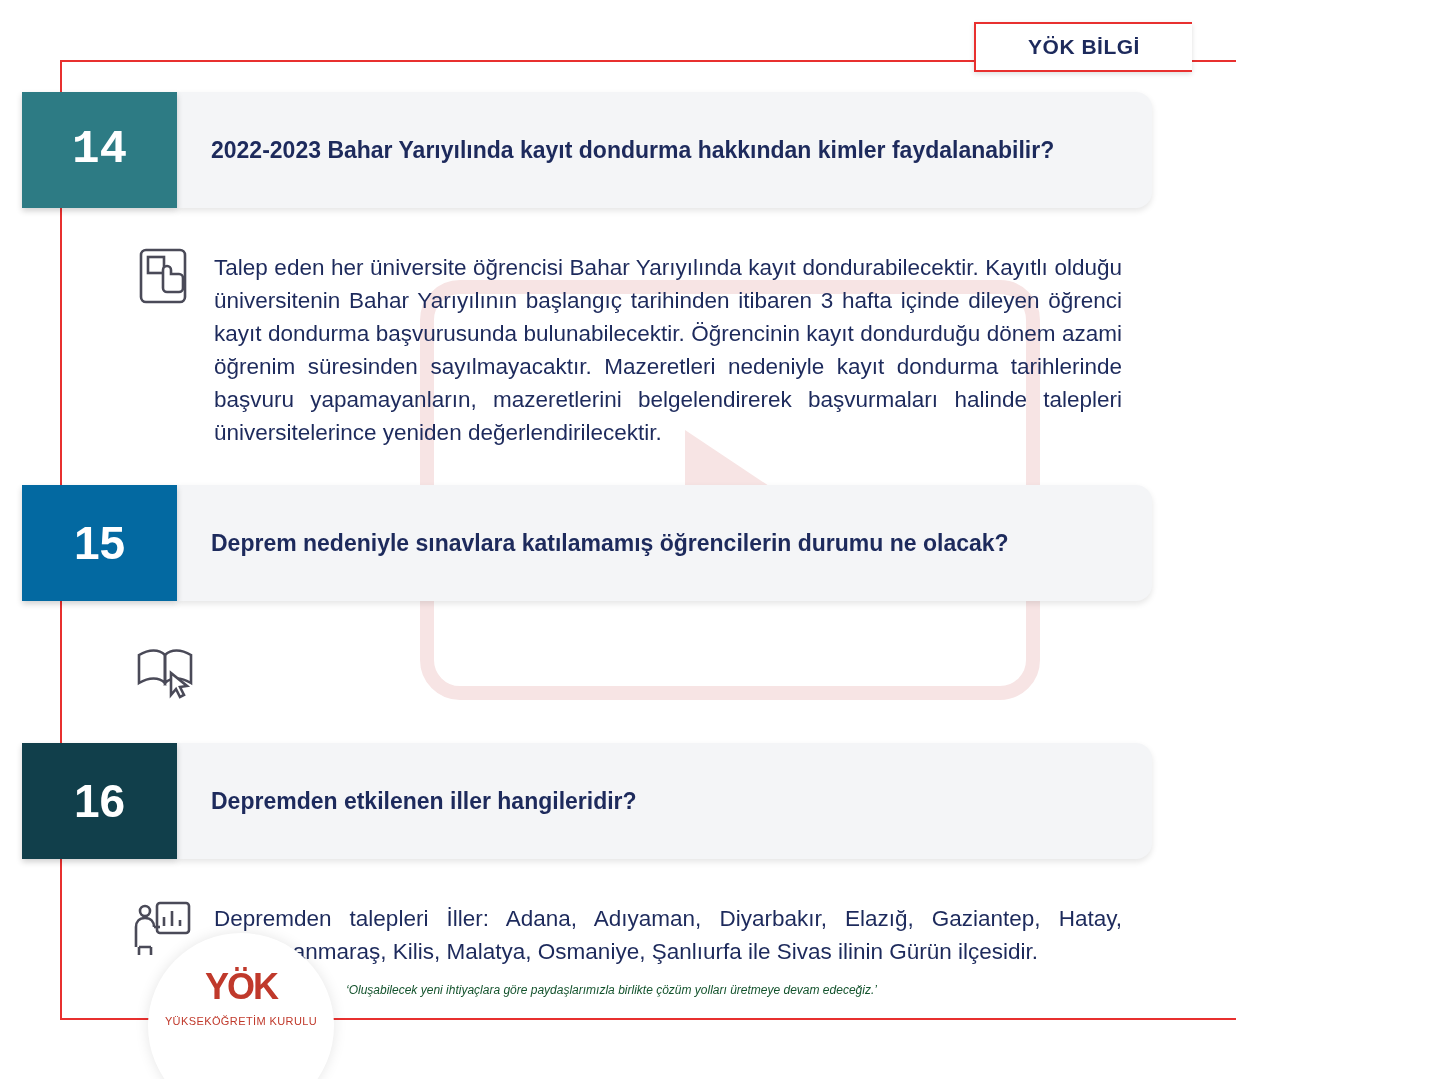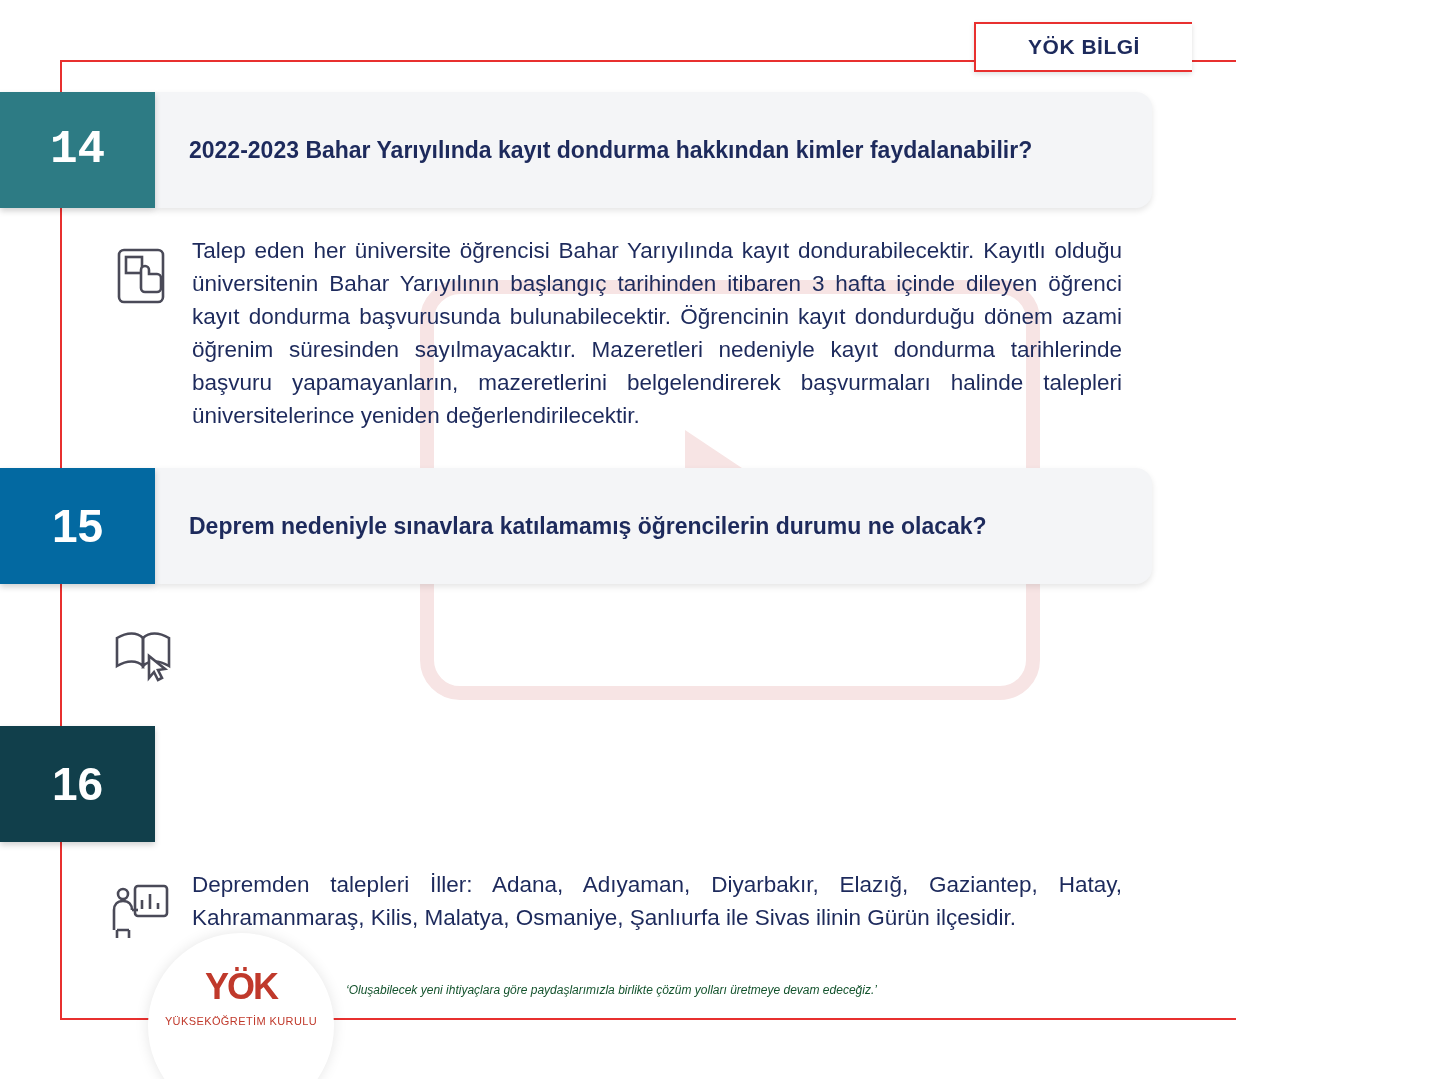--- a/index.html
+++ b/index.html
@@ -11,20 +11,21 @@
     font-family: "Liberation Sans", sans-serif;
     overflow: hidden;
   }
 
   .page {
     position: relative;
     width: 1236px;
     height: 1079px;
     background: #ffffff;
     overflow: hidden;
+    padding-left: 22px;
   }
 
   
   .red-frame {
     position: absolute;
     left: 60px;
     top: 60px;
     width: 1320px;
     height: 960px;
     border: 2px solid #e8302f;
@@ -138,20 +139,21 @@
     padding-top: 6px;
   }
 
   .a-text {
     flex: 1;
     font-size: 22.5px;
     line-height: 1.47;
     color: #1d2a5c;
     text-align: justify;
     padding-right: 22px;
+    margin-top: 17px;
   }
 
   
   .footer-quote {
     position: absolute;
     left: 346px;
     bottom: 82px;
     right: 84px;
     font-size: 12px;
     font-style: italic;
@@ -238,20 +240,23 @@
           <path d="M62 22 C52 16 42 16 36 22 L36 50 C42 44 52 44 62 50 Z"></path>
           <path d="M42 40 l0 22 l5 -6 l4 8 l4 -2 l-4 -8 l7 -1 z" fill="#ffffff"></path>
         </svg>
       </div>
     </div>
   </div>
 
   <div class="qa-block" style="margin-top:14px;">
     <div class="q-row">
       <div class="q-number darker">16</div>
+      <div class="q-text">
+        <h2>Depremden etkilenen iller hangileridir?</h2>
+      </div>
     </div>
     <div class="a-row">
       <div class="a-icon">
         <svg width="74" height="74" viewBox="0 0 74 74" fill="none" stroke="#4a4a58" stroke-width="2.6">
           <rect x="28" y="12" width="32" height="30" rx="3"></rect>
           <line x1="35" y1="35" x2="35" y2="26"></line>
           <line x1="43" y1="35" x2="43" y2="20"></line>
           <line x1="51" y1="35" x2="51" y2="29"></line>
           <circle cx="16" cy="20" r="5"></circle>
           <path d="M16 27 c-6 0 -9 4 -9 9 l0 20 M16 27 c6 0 9 4 9 9"></path>

